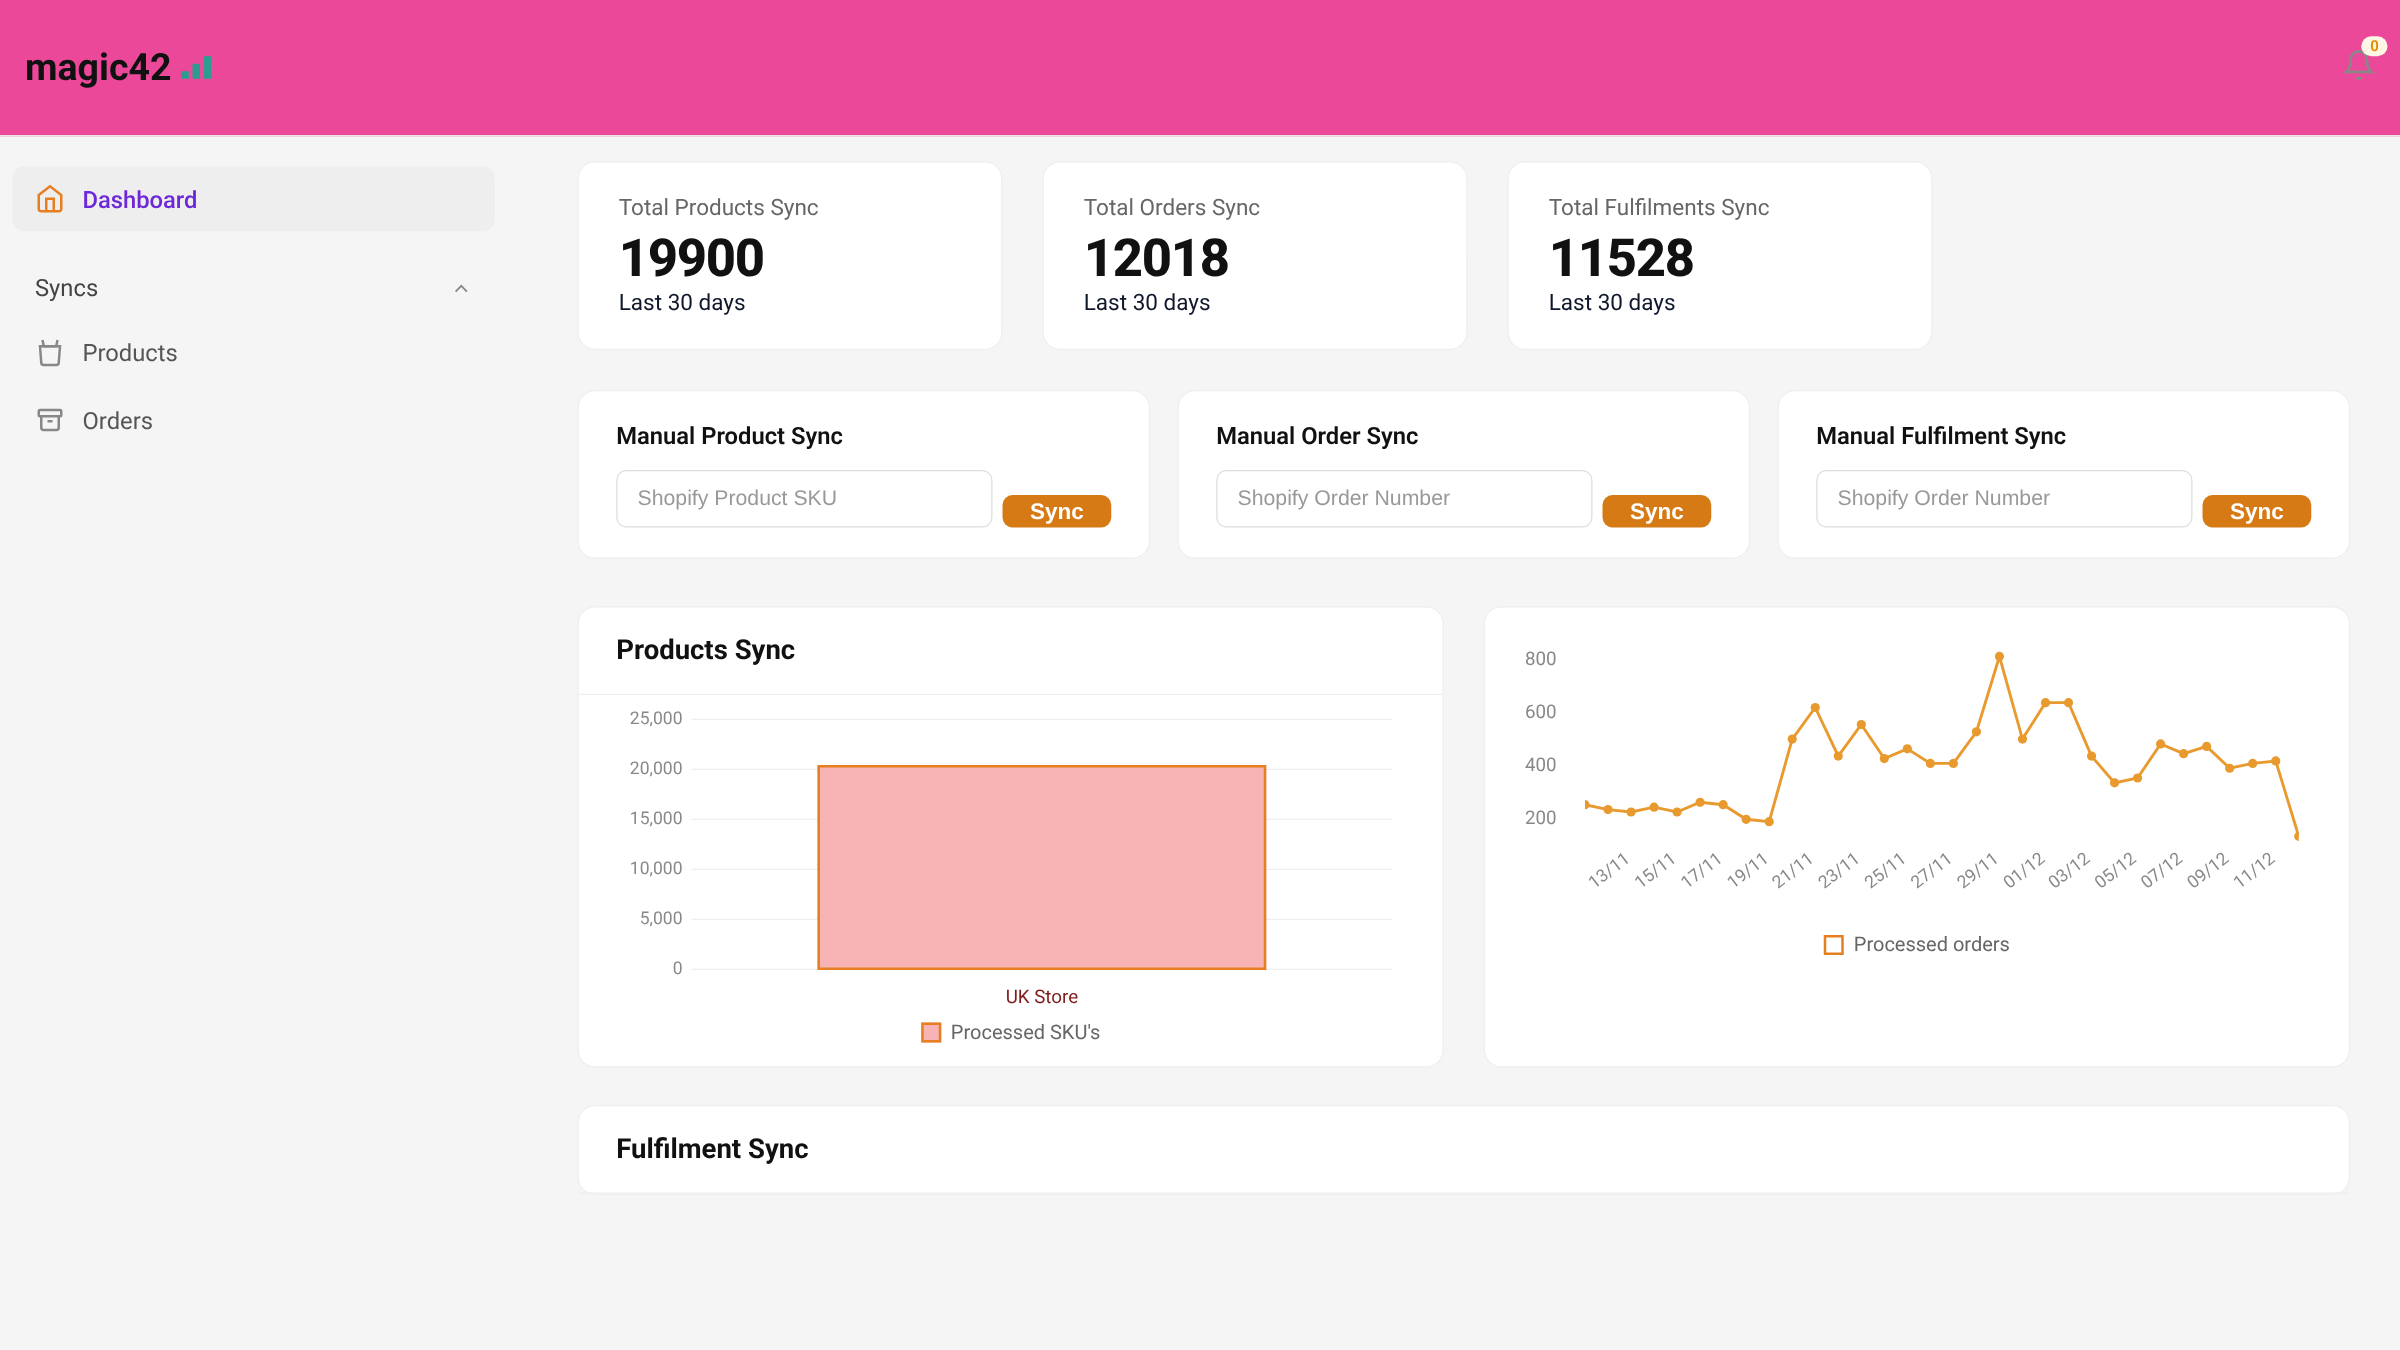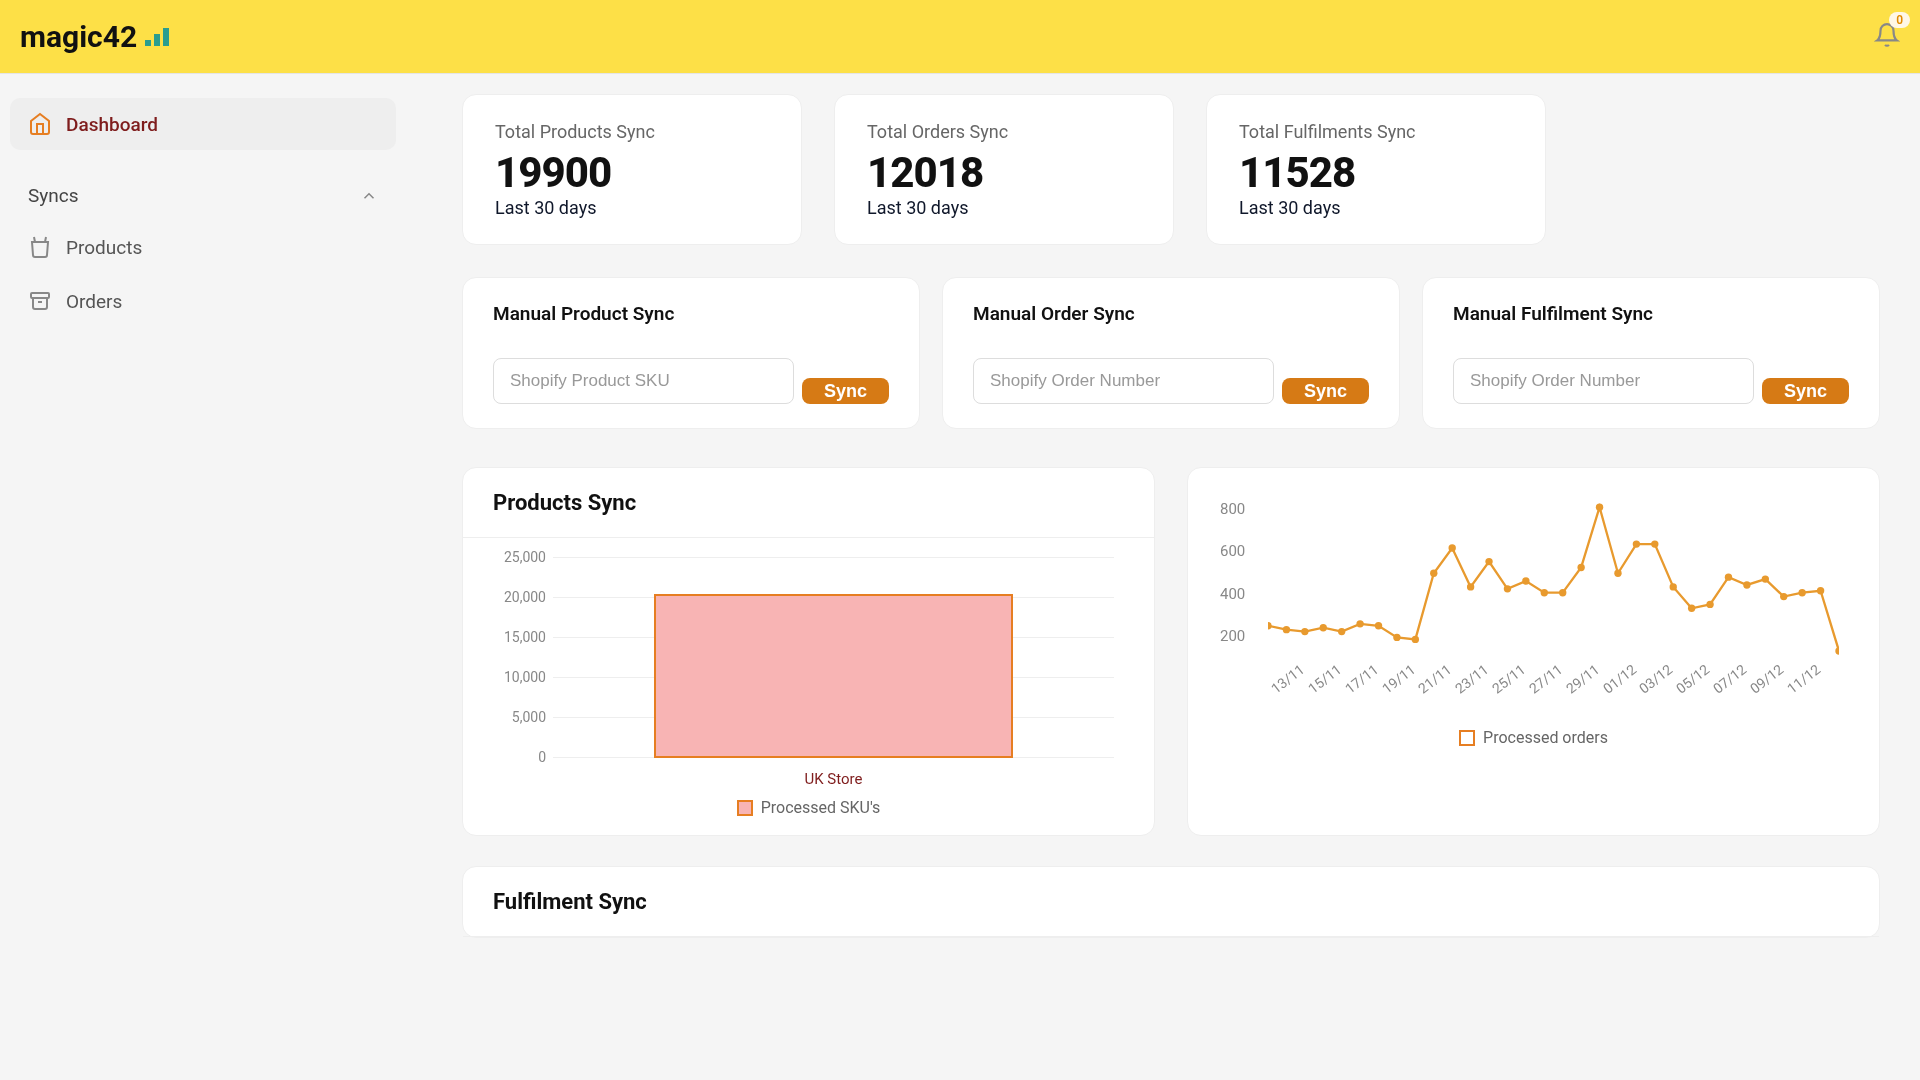--- a/index.html
+++ b/index.html
@@ -1,47 +1,47 @@
 <!DOCTYPE html>
 <html><head>
 <meta charset="utf-8">
 <style>
 * { box-sizing: border-box; margin: 0; padding: 0; }
 body { font-family: -apple-system, BlinkMacSystemFont, 'Segoe UI', Roboto, sans-serif; background: #f5f5f5; color: #111; width: 1920px; height: 1080px; overflow: hidden; }
 
 
-.topbar { background: #fde047; height: 74px; display: flex; align-items: center; justify-content: space-between; padding: 0 20px; border-bottom: 1px solid #e5e5e5; }
+.topbar { background: #ec4899; height: 109px; display: flex; align-items: center; justify-content: space-between; padding: 0 20px; border-bottom: 1px solid #e5e5e5; }
 .logo { display: flex; align-items: center; font-weight: 700; font-size: 30px; color: #111; gap: 6px; }
 .logo-dots { display: inline-flex; align-items: flex-end; gap: 3px; margin-left: 2px; }
 .logo-dots span { width: 6px; background: #2a9d8f; display: block; }
 .logo-dots span:nth-child(1){height:6px;} .logo-dots span:nth-child(2){height:12px;} .logo-dots span:nth-child(3){height:18px;}
 .bell-wrap { position: relative; }
 .bell-wrap svg { width: 26px; height: 26px; stroke: #888; fill: none; stroke-width: 2; }
 .bell-badge { position: absolute; top: -10px; right: -10px; background: #fff7e6; color: #e38b00; font-size: 12px; font-weight: 600; border-radius: 10px; padding: 1px 7px; }
 
 
 .page { display: flex; }
 .sidebar { width: 406px; padding: 22px 10px; }
 .nav-item { display: flex; align-items: center; gap: 14px; padding: 14px 18px; border-radius: 10px; font-size: 19px; color: #555; cursor: pointer; margin: 2px 0;}
-.nav-item.active { background: #eee; color: #7f1d1d; font-weight: 500; }
+.nav-item.active { background: #eee; color: #6d28d9; font-weight: 500; }
 .nav-item.active svg { stroke: #e67e22; }
 .nav-item svg { width: 24px; height: 24px; stroke: #888; fill: none; stroke-width: 2; }
 .nav-section-head { display:flex; align-items:center; justify-content:space-between; padding: 32px 18px 12px; color:#444; font-size:19px; cursor:pointer;}
 .nav-section-head svg{width:18px;height:18px;stroke:#888;fill:none;stroke-width:2;}
 
 .main { flex:1; padding: 20px 40px 0 56px; height: calc(1080px - 85px); overflow-y:auto;}
 .stats-row { display:flex; gap:32px; margin-bottom: 32px; }
 .stat-card { background:#fff; border:1px solid #eee; border-radius:14px; padding: 26px 32px; width: 340px; }
 .stat-label { color:#666; font-size:18px; margin-bottom:6px;}
 .stat-value { font-size:42px; font-weight:800; color:#111; letter-spacing:-1px;}
 .stat-sub { color:#0f172a; font-size:18px; }
 
 .manual-row { display:flex; gap:22px; margin-bottom:38px;}
 .manual-card { background:#fff; border:1px solid #eee; border-radius:14px; padding:24px 30px; flex:1;}
-.manual-title { font-size:19px; font-weight:600; margin-bottom:33px;}
+.manual-title { font-size:19px; font-weight:600; margin-bottom:16px;}
 .manual-form { display:flex; gap:8px;}
 .manual-form input { flex:1; border:1px solid #ddd; border-radius:8px; padding:12px 16px; font-size:17px; color:#333;}
 .manual-form input::placeholder{color:#999;}
 .manual-form button { background:#d67a15; color:#fff; border:none; border-radius:8px; padding:0 22px; font-size:18px; font-weight:600; cursor:pointer;margin-top:20px;}
 
 .chart-row { display:flex; gap:32px; margin-bottom:30px;}
 .chart-card { background:#fff; border:1px solid #eee; border-radius:14px; flex:1; }
 .chart-header { padding:22px 30px; border-bottom:1px solid #eee; font-size:22px; font-weight:700;}
 .chart-body { padding: 20px 30px 18px; }
 .legend { display:flex; justify-content:center; align-items:center; gap:8px; color:#666; font-size:16px; margin-top:10px;}

